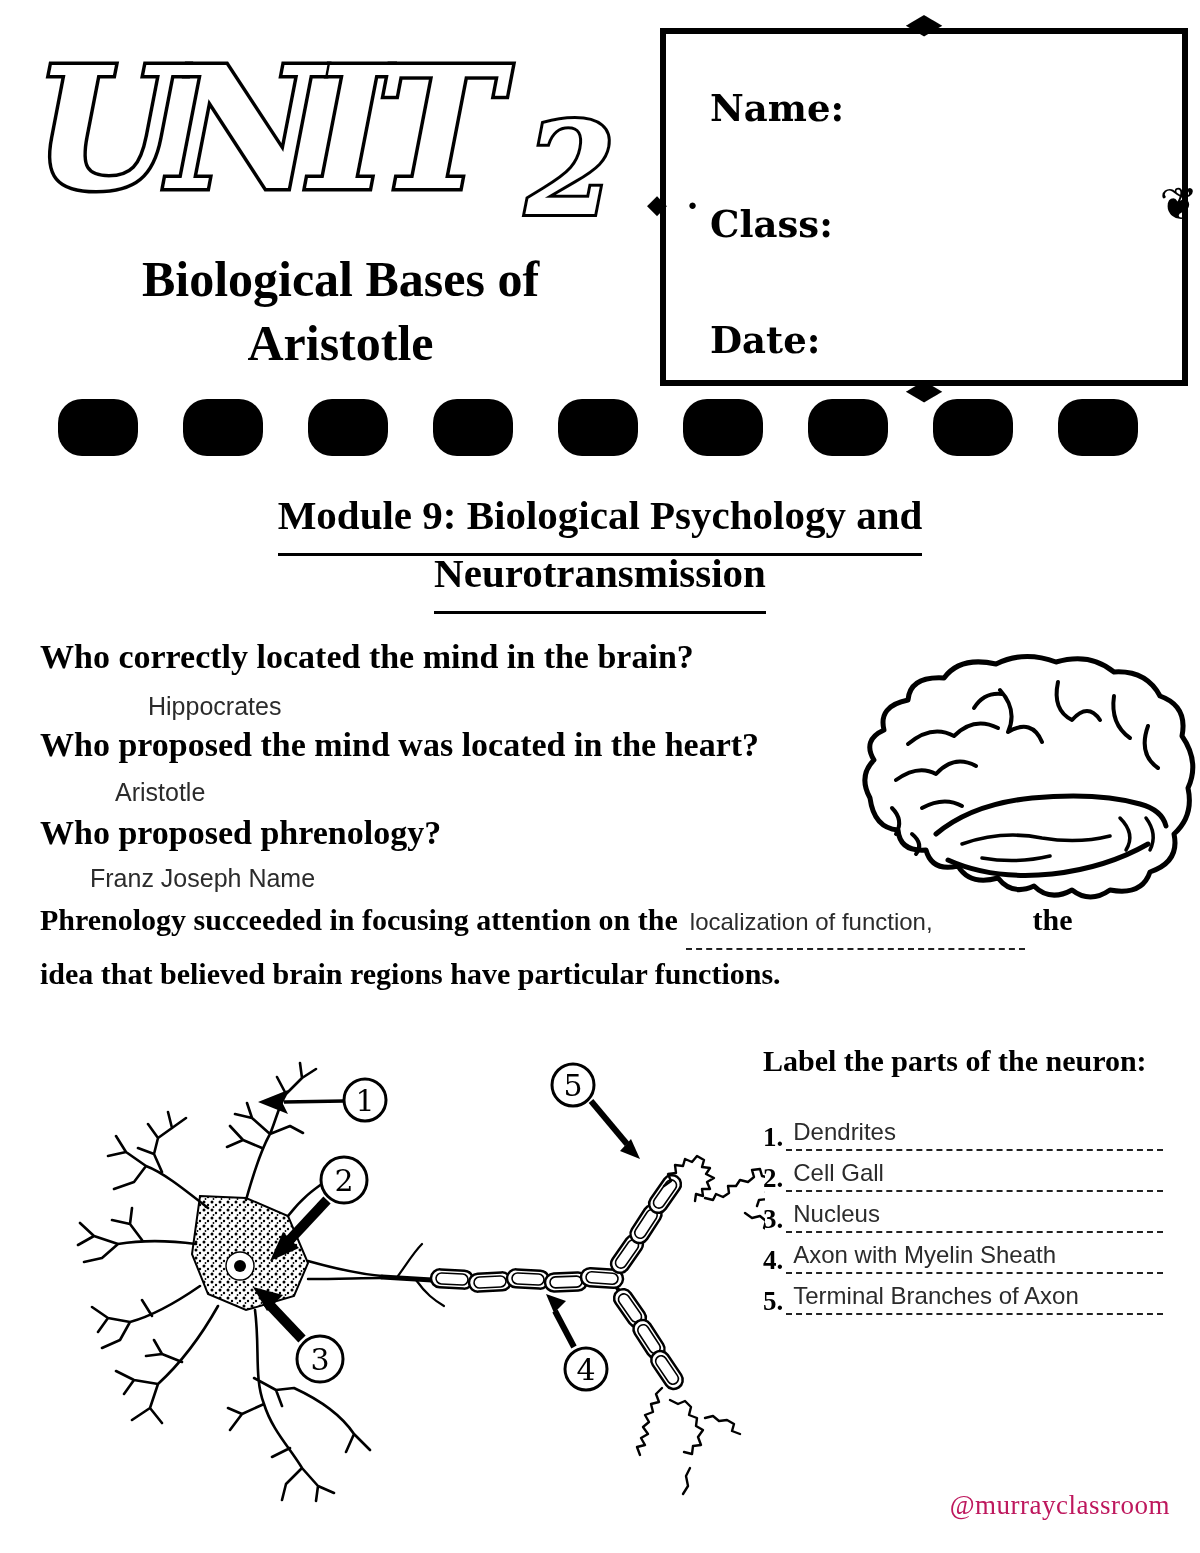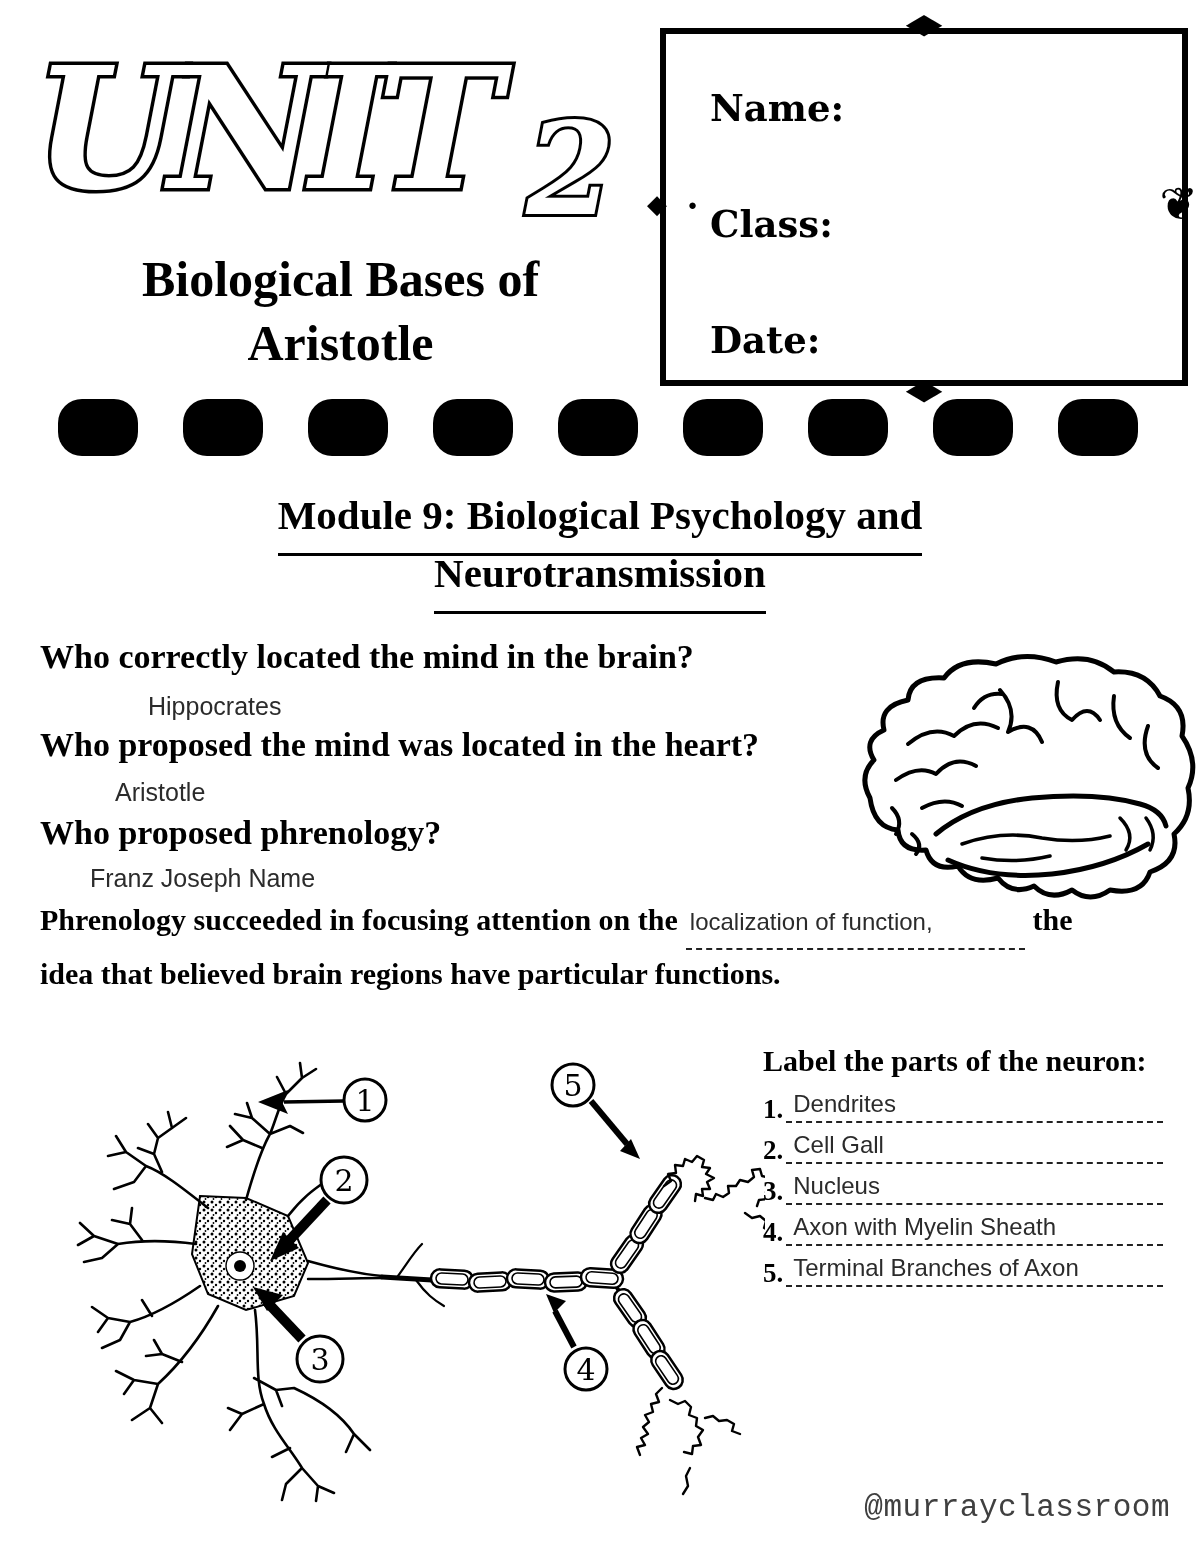--- a/index.html
+++ b/index.html
@@ -52,29 +52,29 @@
             vertical-align:baseline;}
 
   
   .brain{position:absolute;left:852px;top:648px;}
 
   
   .neuron{position:absolute;left:50px;top:1048px;}
 
   
   .label-sec{position:absolute;left:763px;top:1044px;width:400px;}
-  .label-head{font-weight:700;font-size:30px;margin-bottom:4px;white-space:nowrap;}
+  .label-head{font-weight:700;font-size:30px;margin-bottom:32px;white-space:nowrap;}
   .label-row{display:flex;align-items:flex-end;height:41px;box-sizing:border-box;}
   .row-num{font-weight:700;font-size:27px;margin-right:3px;line-height:1;}
   .row-ans{flex:1;font-family:"Liberation Sans",sans-serif;font-size:24px;color:#2b2b2b;
            border-bottom:2px dashed #222;padding:0 0 3px 7px;white-space:nowrap;line-height:1.15;}
 
   
-  .footer{position:absolute;top:1490px;right:30px;font-family:Liberation Mono, monospace;
-          font-size:31px;color:#404040;letter-spacing:0.5px;}
+  .footer{position:absolute;top:1490px;right:30px;font-family:Liberation Serif, serif;
+          font-size:27px;color:#be185d;letter-spacing:0.5px;}
 </style>
 </head>
 <body>
 
 <div id="page">
 
   <div class="header-left">
     <svg class="unit-svg" width="625" height="205" viewBox="0 0 625 205">
       <text x="6" y="152" font-family="'DejaVu Serif',serif" font-size="168" font-style="italic" font-weight="700" fill="#ffffff" stroke="#000000" stroke-width="7" paint-order="stroke" letter-spacing="-12">UNIT</text>
       <text x="498" y="178" font-family="'DejaVu Serif',serif" font-size="128" font-style="italic" font-weight="700" fill="#ffffff" stroke="#000000" stroke-width="6" paint-order="stroke">2</text>

